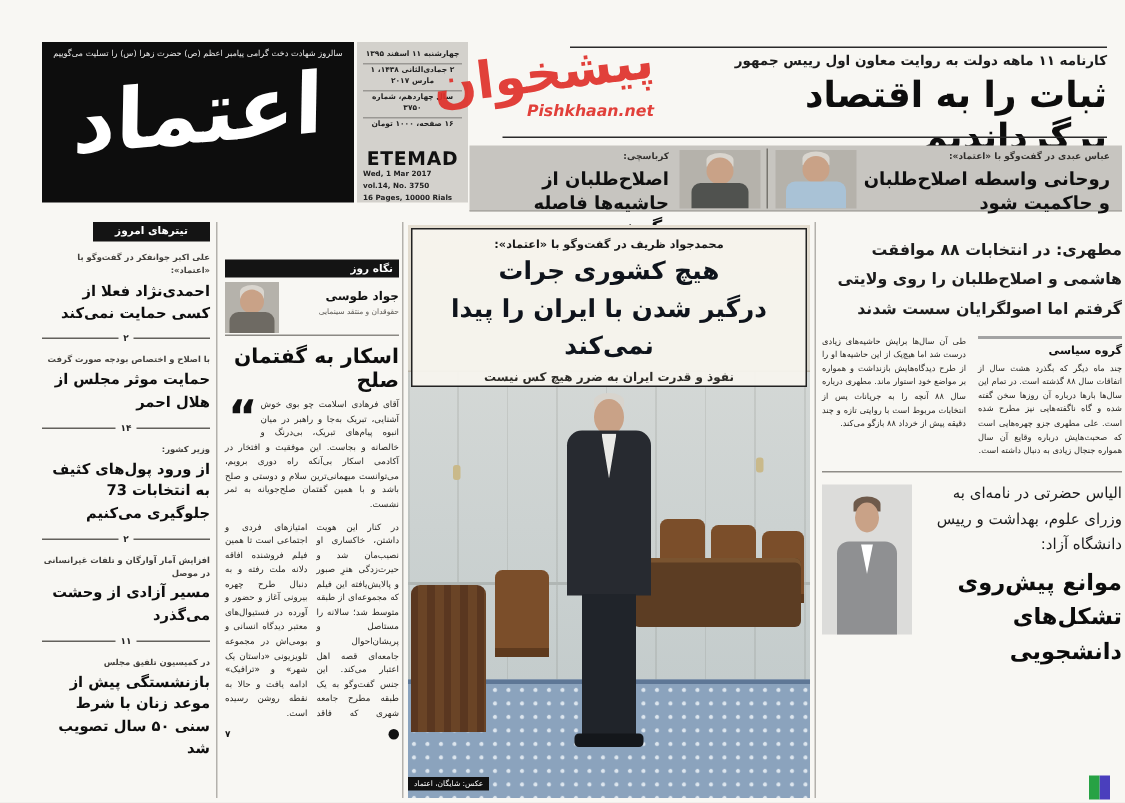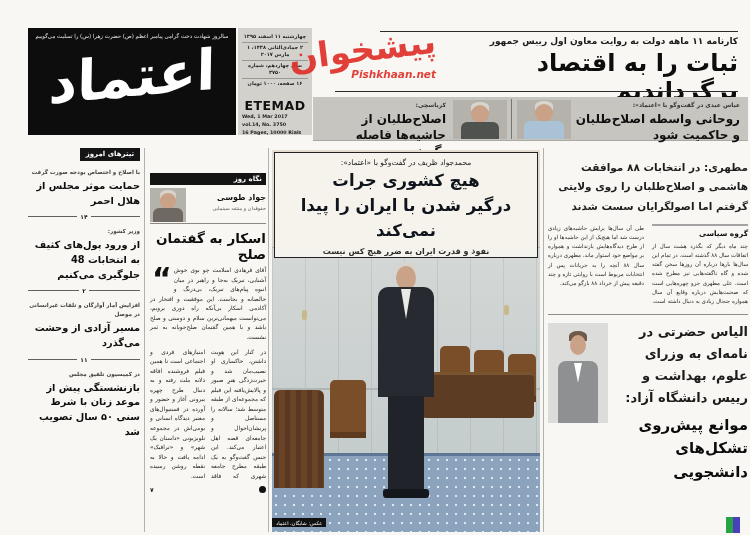--- a/index.html
+++ b/index.html
@@ -41,21 +41,21 @@
   .photo { background:#b5b2ab; overflow:hidden; position:absolute; }
   .ph-head { position:absolute; border-radius:50%; background:#c9a287; }
   .ph-hair { position:absolute; border-radius:50% 50% 0 0; background:#d9d5ce; }
   .ph-torso { position:absolute; border-radius:6px 6px 0 0; }
 
   
   .vdiv { width:1px; background:#b3b1ac; top:148px; height:384px; }
 
   
   .todaylist { left:28px; top:148px; width:112px; }
-  .tl-tab { width:60px; height:13px; background:#141414; color:#fff; font-size:7px; font-weight:bold; text-align:center; line-height:13px; margin-left:auto; }
+  .tl-tab { width:78px; height:13px; background:#141414; color:#fff; font-size:7px; font-weight:bold; text-align:center; line-height:13px; margin-left:auto; }
   .tl-item { text-align:right; margin-top:7px; }
   .tl-kicker { font-size:5.6px; color:#44423e; font-weight:bold; line-height:1.6; }
   .tl-headline { font-size:9.8px; font-weight:900; color:#0e0e0e; line-height:1.5; margin-top:2px; }
   .pager { display:flex; align-items:center; gap:3px; margin:5px 0 1px; }
   .pager::before,.pager::after { content:""; flex:1; height:1px; background:#63615c; }
   .pager span { font-size:6px; color:#222; font-weight:bold; }
 
   
   .dayview { left:150px; top:148px; width:116px;margin-top:25px; }
   .dv-tab { height:12px; background:#141414; color:#fff; font-size:7px; font-weight:bold; text-align:right; line-height:12px; padding-left:4px; padding-right:4px; }
@@ -91,21 +91,21 @@
     background-image:repeating-linear-gradient(90deg, #5a3720 0 5px, #6a4426 5px 11px); border-radius:6px 6px 0 0; }
   .man-head { position:absolute; left:124px; top:116px; width:20px; height:24px; border-radius:50%; background:#c9a287; }
   .man-hair { position:absolute; left:124px; top:112px; width:20px; height:10px; border-radius:50% 50% 0 0; background:#d8d4cd; }
   .man-torso { position:absolute; left:106px; top:137px; width:56px; height:110px; background:#272a30; border-radius:10px 10px 0 0; }
   .man-shirt { position:absolute; left:129px; top:139px; width:10px; height:30px; background:#e9e9e6; clip-path:polygon(0 0,100% 0,50% 100%); }
   .man-legs { position:absolute; left:116px; top:246px; width:36px; height:95px; background:#20242a; }
   .man-shoes { position:absolute; left:111px; top:339px; width:46px; height:9px; background:#14171b; border-radius:3px; }
 
   .overlaybox { position:absolute; left:2px; top:2px; width:264px; height:106px;
     background:rgba(246,244,238,.94); border:1px solid #222; text-align:center; padding-top:5px; }
-  .ob-kicker { font-size:7.5px; font-weight:normal; color:#1a1a1a; }
+  .ob-kicker { font-size:7.5px; font-weight:bold; color:#1a1a1a; }
   .ob-headline { font-size:16.5px; font-weight:900; color:#0f141c; line-height:1.5; margin-top:2px; }
   .ob-sub { font-size:8px; font-weight:bold; color:#2e2c28; margin-top:4px; }
   .caption { position:absolute; left:0; bottom:5px; background:#111; color:#fff; font-size:5px; padding:1.5px 4px; }
 
   
   .lead { left:548px; top:148px; width:200px; }
   .lead-hl { text-align:center; font-weight:900; color:#0b0b0b; font-size:34px; line-height:1.42; letter-spacing:-1px; }
   .lead-sub { text-align:right; font-size:10.5px; font-weight:bold; color:#1d1d1d; line-height:1.85; margin-top:10px; }
   .lead-cols { display:flex; gap:8px; margin-top:8px; direction:rtl; }
   .lead-col { width:96px; }
@@ -114,21 +114,21 @@
   .lead-div { height:1px; background:#8f8d88; margin-top:8px; }
 
   
   .letter { position:relative; margin-top:6px; height:104px; }
   .letter-photo { position:absolute; left:0; top:2px; width:60px; height:100px; background:#dcdcda; }
   .lt-suit { position:absolute; left:10px; top:38px; width:40px; height:62px; background:#8f9092; border-radius:8px 8px 0 0; }
   .lt-shirt { position:absolute; left:26px; top:40px; width:8px; height:20px; background:#fff; clip-path:polygon(0 0,100% 0,50% 100%); }
   .lt-head { position:absolute; left:22px; top:12px; width:16px; height:20px; border-radius:50%; background:#c9a287; }
   .lt-hair { position:absolute; left:21px; top:8px; width:18px; height:10px; border-radius:50% 50% 0 0; background:#6e5a4b; }
   .lt-text { position:absolute; right:0; top:0; width:134px; text-align:right; }
-  .lt-kicker { font-size:13px; font-weight:bold; line-height:1.7; color:#1c1c1c;text-align:right; }
+  .lt-kicker { font-size:10px; font-weight:normal; line-height:1.7; color:#1c1c1c;text-align:right; }
   .lt-headline { font-size:15px; font-weight:900; line-height:1.55; color:#0c0c0c; margin-top:5px; }
   .colorbars { position:absolute; left:178px; top:368px; display:flex; }
   .colorbars i { display:block; width:7px; height:16px; }
 </style>
 </head>
 <body>
 
 <div class="page">
 
   <div class="abs masthead">
@@ -182,29 +182,36 @@
   </div>
 
   <div class="abs vdiv" style="left:144px;"></div>
   <div class="abs vdiv" style="left:268px;"></div>
   <div class="abs vdiv" style="left:543px;"></div>
 
   <div class="abs todaylist">
     <div class="tl-tab">تیترهای امروز</div>
 
     <div class="tl-item">
+      <div class="tl-kicker">علی اکبر جوانفکر در گفت‌وگو با «اعتماد»:</div>
+      <div class="tl-headline">احمدی‌نژاد فعلا از کسی حمایت نمی‌کند</div>
+      <div class="pager">
+          <span>۲</span>
+        </div>
+    </div>
+    <div class="tl-item">
       <div class="tl-kicker">با اصلاح و اختصاص بودجه صورت گرفت</div>
       <div class="tl-headline">حمایت موثر مجلس از هلال احمر</div>
       <div class="pager">
           <span>۱۴</span>
         </div>
     </div>
     <div class="tl-item">
       <div class="tl-kicker">وزیر کشور:</div>
-      <div class="tl-headline">از ورود پول‌های کثیف به انتخابات 48 جلوگیری می‌کنیم</div>
+      <div class="tl-headline">از ورود پول‌های کثیف به انتخابات 73 جلوگیری می‌کنیم</div>
       <div class="pager">
           <span>۲</span>
         </div>
     </div>
     <div class="tl-item">
       <div class="tl-kicker">افزایش آمار آوارگان و تلفات غیرانسانی در موصل</div>
       <div class="tl-headline">مسیر آزادی از وحشت می‌گذرد</div>
       <div class="pager">
           <span>۱۱</span>
         </div>

